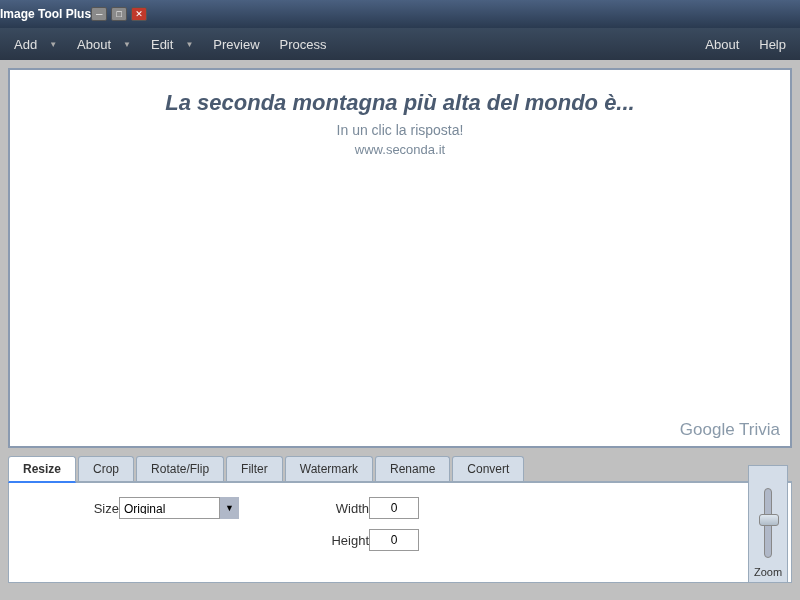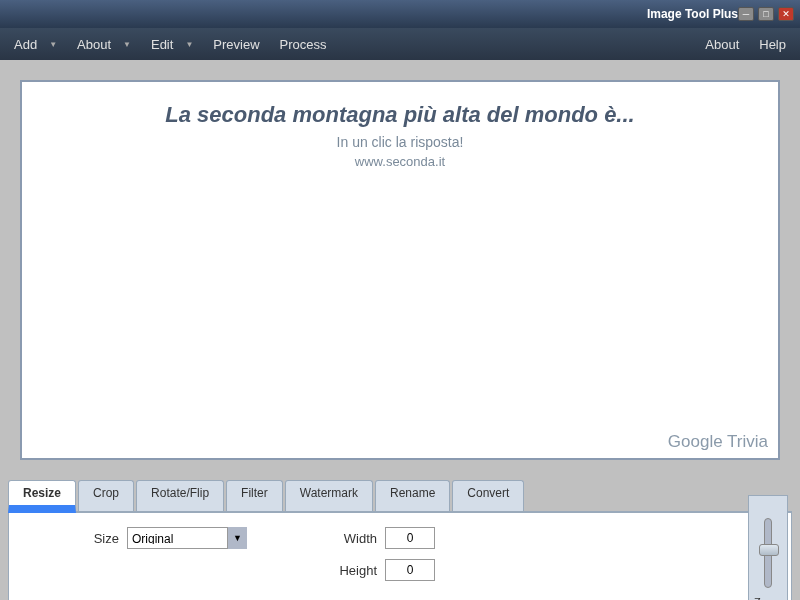--- a/index.html
+++ b/index.html
@@ -11,22 +11,22 @@
       font-size: 13px;
       background: #c0c0c0;
     }
 
     
     #title-bar {
       height: 28px;
       background: linear-gradient(to bottom, #4a6080, #2a3a50);
       display: flex;
       align-items: center;
-      padding: 0 6px;
-      justify-content: flex-end;
+      padding: 0 0;
+      justify-content: flex-start;
     }
     #title-text {
       color: #fff;
       font-size: 12px;
       font-weight: bold;
     }
     #title-controls {
       display: flex;
       gap: 4px;
     }
@@ -70,21 +70,21 @@
       color: #aaa;
     }
     .menu-spacer {
       flex: 1;
     }
 
     
     #preview-area {
       background: #fff;
       border: 2px solid #8a9ab0;
-      margin: 20px;
+      margin: 8px;
       height: 380px;
       position: relative;
       display: flex;
       align-items: flex-start;
       justify-content: center;
       padding-top: 20px;
     }
     #preview-content {
       text-align: center;
     }
@@ -127,21 +127,21 @@
       border-bottom: none;
       background: #d4dde8;
       cursor: pointer;
       font-size: 12px;
       color: #333;
       border-radius: 3px 3px 0 0;
       margin-right: 2px;
     }
     .tab.active {
       background: #fff;
-      border-bottom: 8px solid #3b82f6;
+      border-bottom: 2px solid #3b82f6;
       margin-bottom: -2px;
       font-weight: bold;
     }
 
     
     #tab-content {
       background: #fff;
       border: 1px solid #9aaabb;
       border-top: none;
       padding: 14px 20px;
@@ -151,21 +151,20 @@
       height: 100px;
     }
     .field-group {
       display: flex;
       flex-direction: column;
       gap: 10px;
     }
     .field-row {
       display: flex;
       align-items: center;
-      gap: 8px;
     }
     .field-label {
       font-size: 13px;
       color: #333;
       min-width: 90px;
       text-align: right;
     }
     .field-select {
       width: 120px;
       height: 22px;

